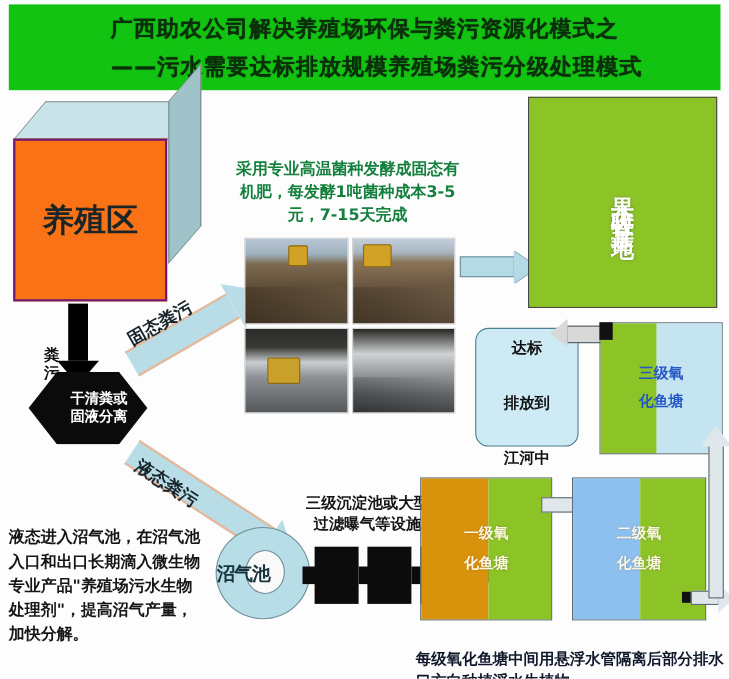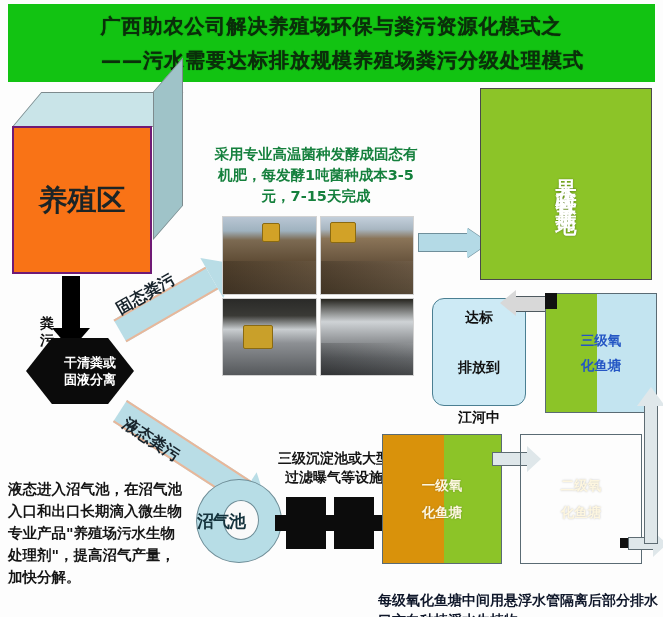--- a/index.html
+++ b/index.html
@@ -142,21 +142,21 @@
 
   .filter-caption{position:absolute;left:274px;top:449px;width:120px;
     font-size:14px;font-weight:bold;color:#151515;line-height:19px;text-align:center;}
 
   
   .pond1{position:absolute;left:382px;top:434px;width:120px;height:130px;
     border:1.5px solid #5a6b74;box-sizing:border-box;display:flex;}
   .pond1 .half-o{width:52%;background:#d9920b;}
   .pond1 .half-g{width:48%;background:#8cc428;}
   .pond2{position:absolute;left:520px;top:434px;width:122px;height:130px;
-    border:1.5px solid #5a6b74;box-sizing:border-box;display:flex;flex-direction:column;}
+    border:1.5px solid #5a6b74;box-sizing:border-box;display:flex;}
   .pond2 .half-b{width:51%;background:#8ec0ef;}
   .pond2 .half-g{width:49%;background:#8cc428;}
   .pond-label{position:absolute;left:0;top:0;width:100%;height:100%;
     display:flex;flex-direction:column;align-items:center;justify-content:center;
     font-size:13.5px;font-weight:bold;color:#fdf6e0;line-height:27px;
     text-shadow:0 0 2px rgba(0,0,0,.25);}
 
   .arr-mini{position:absolute;background:#dfe7ea;border:1px solid #5e6c73;}
   .arr-mini:after{content:"";position:absolute;top:-7px;right:-14px;
     border-top:13px solid transparent;border-bottom:13px solid transparent;

